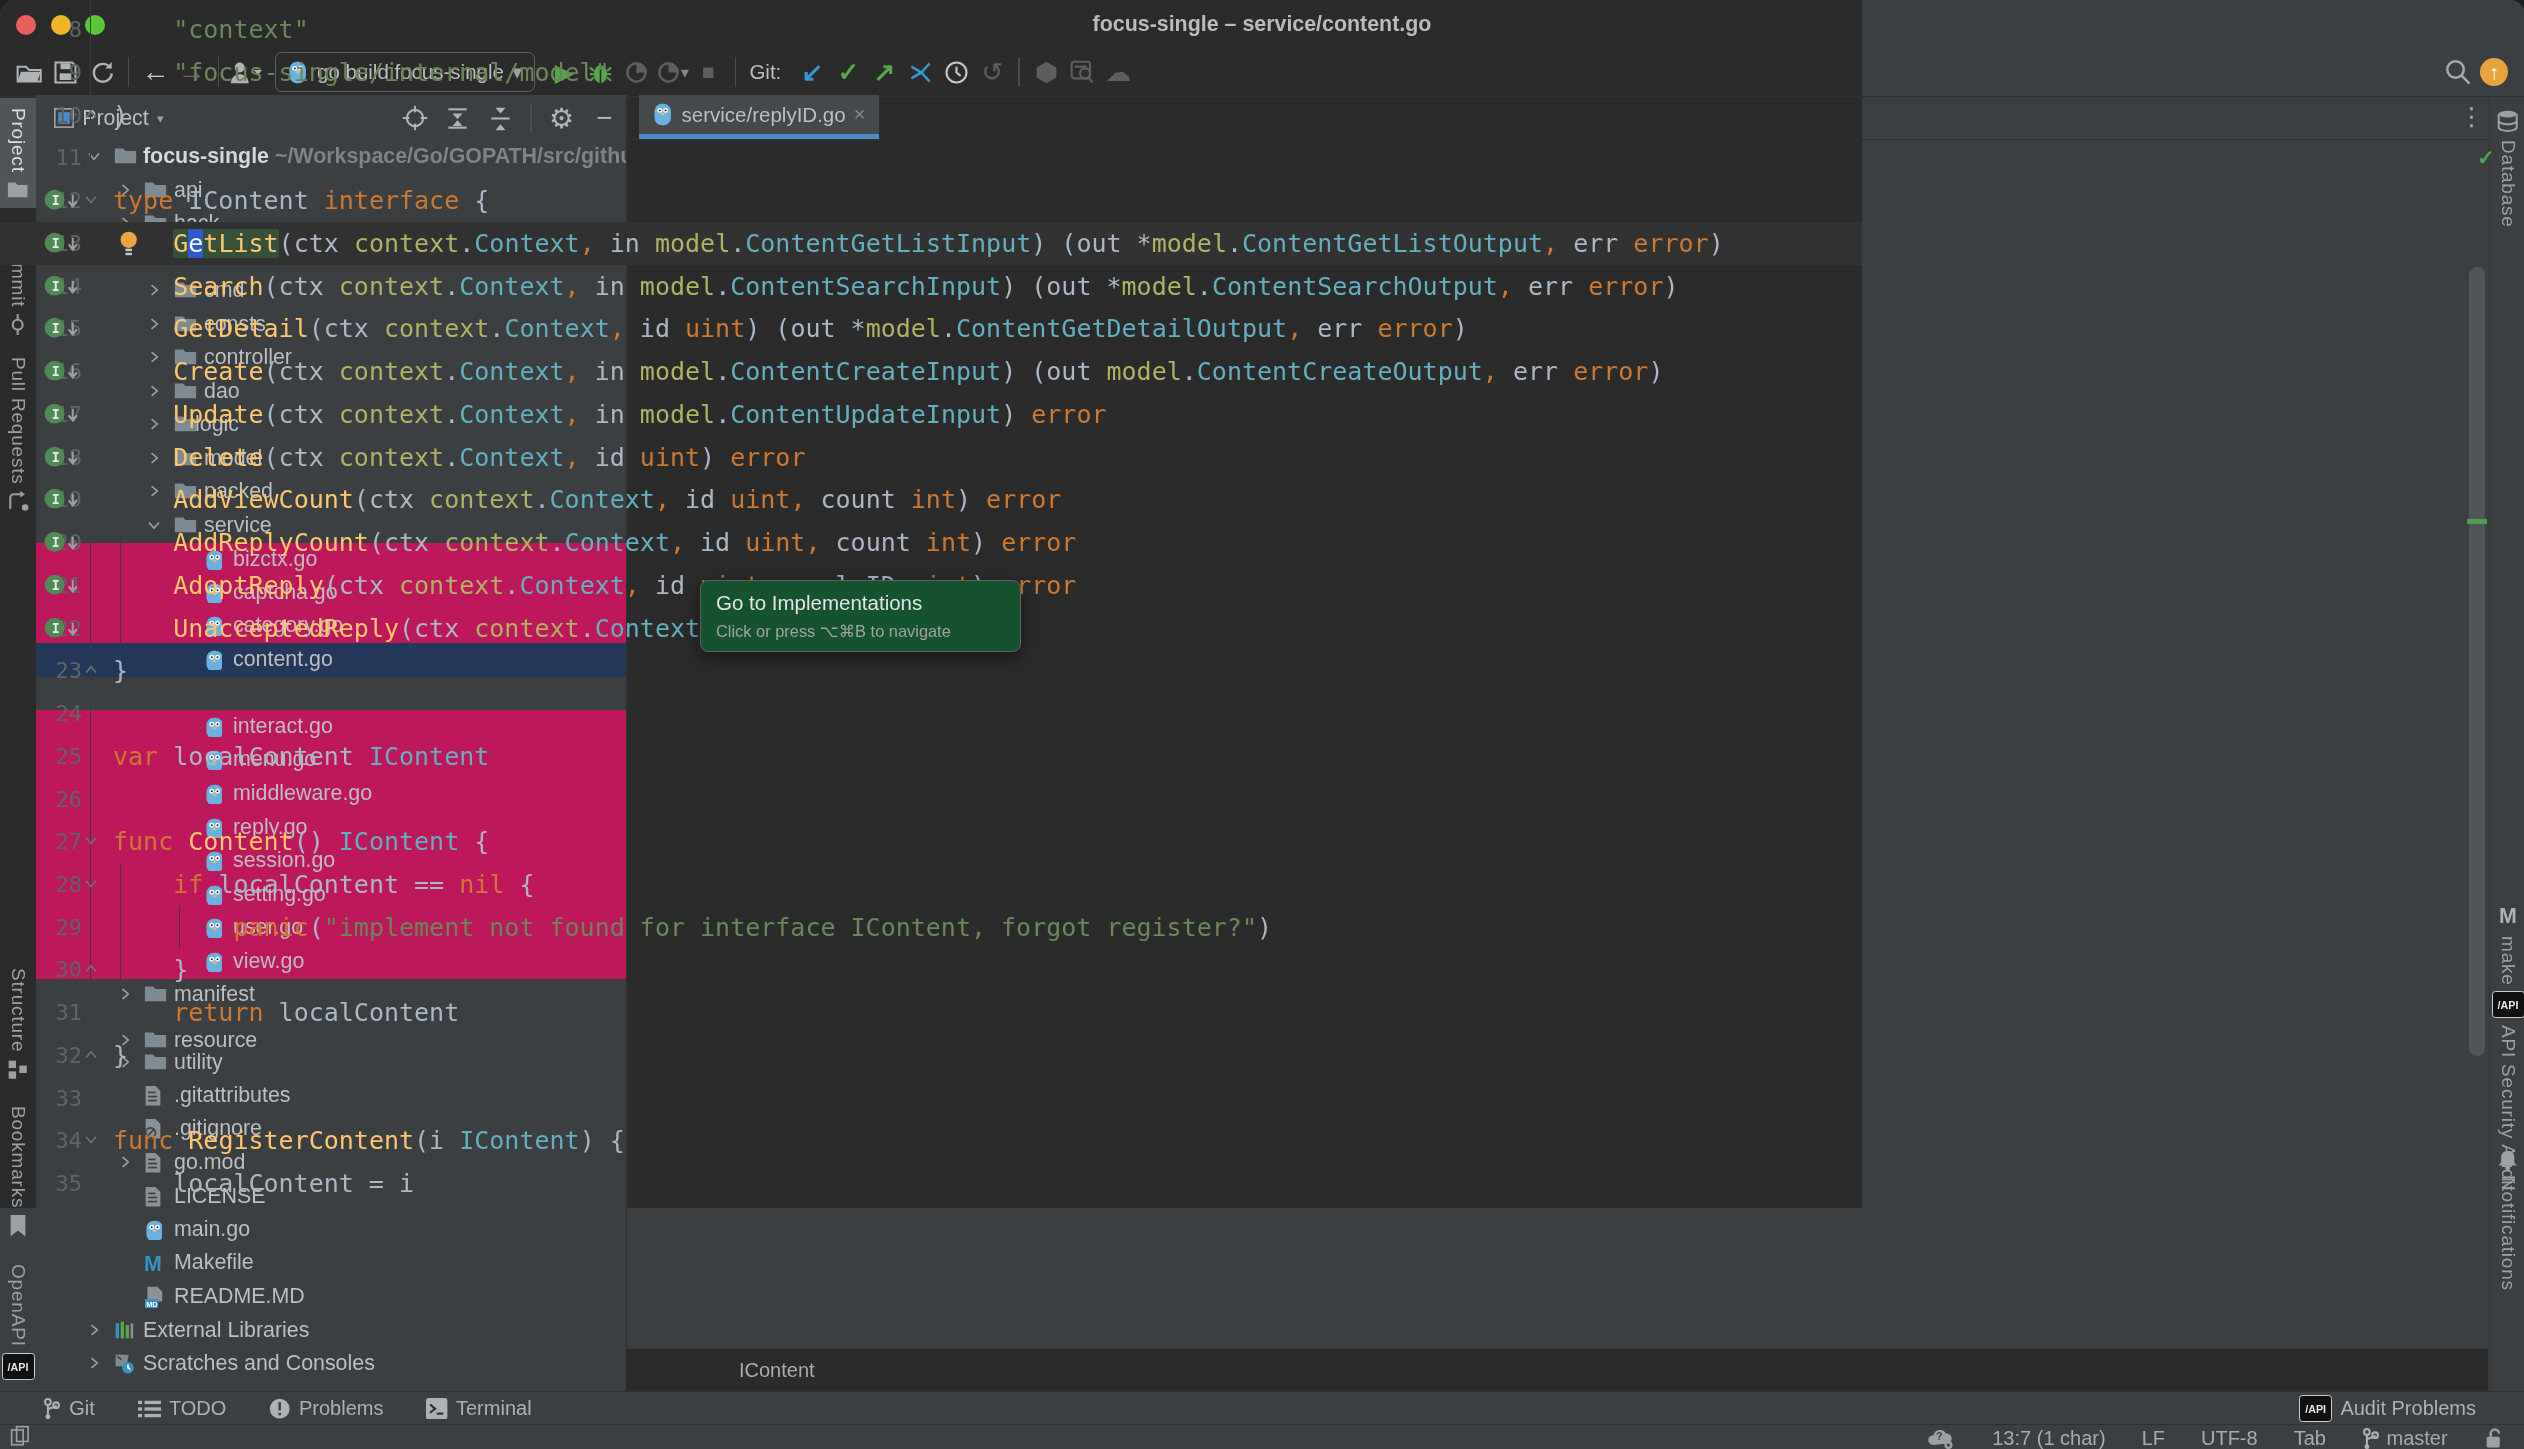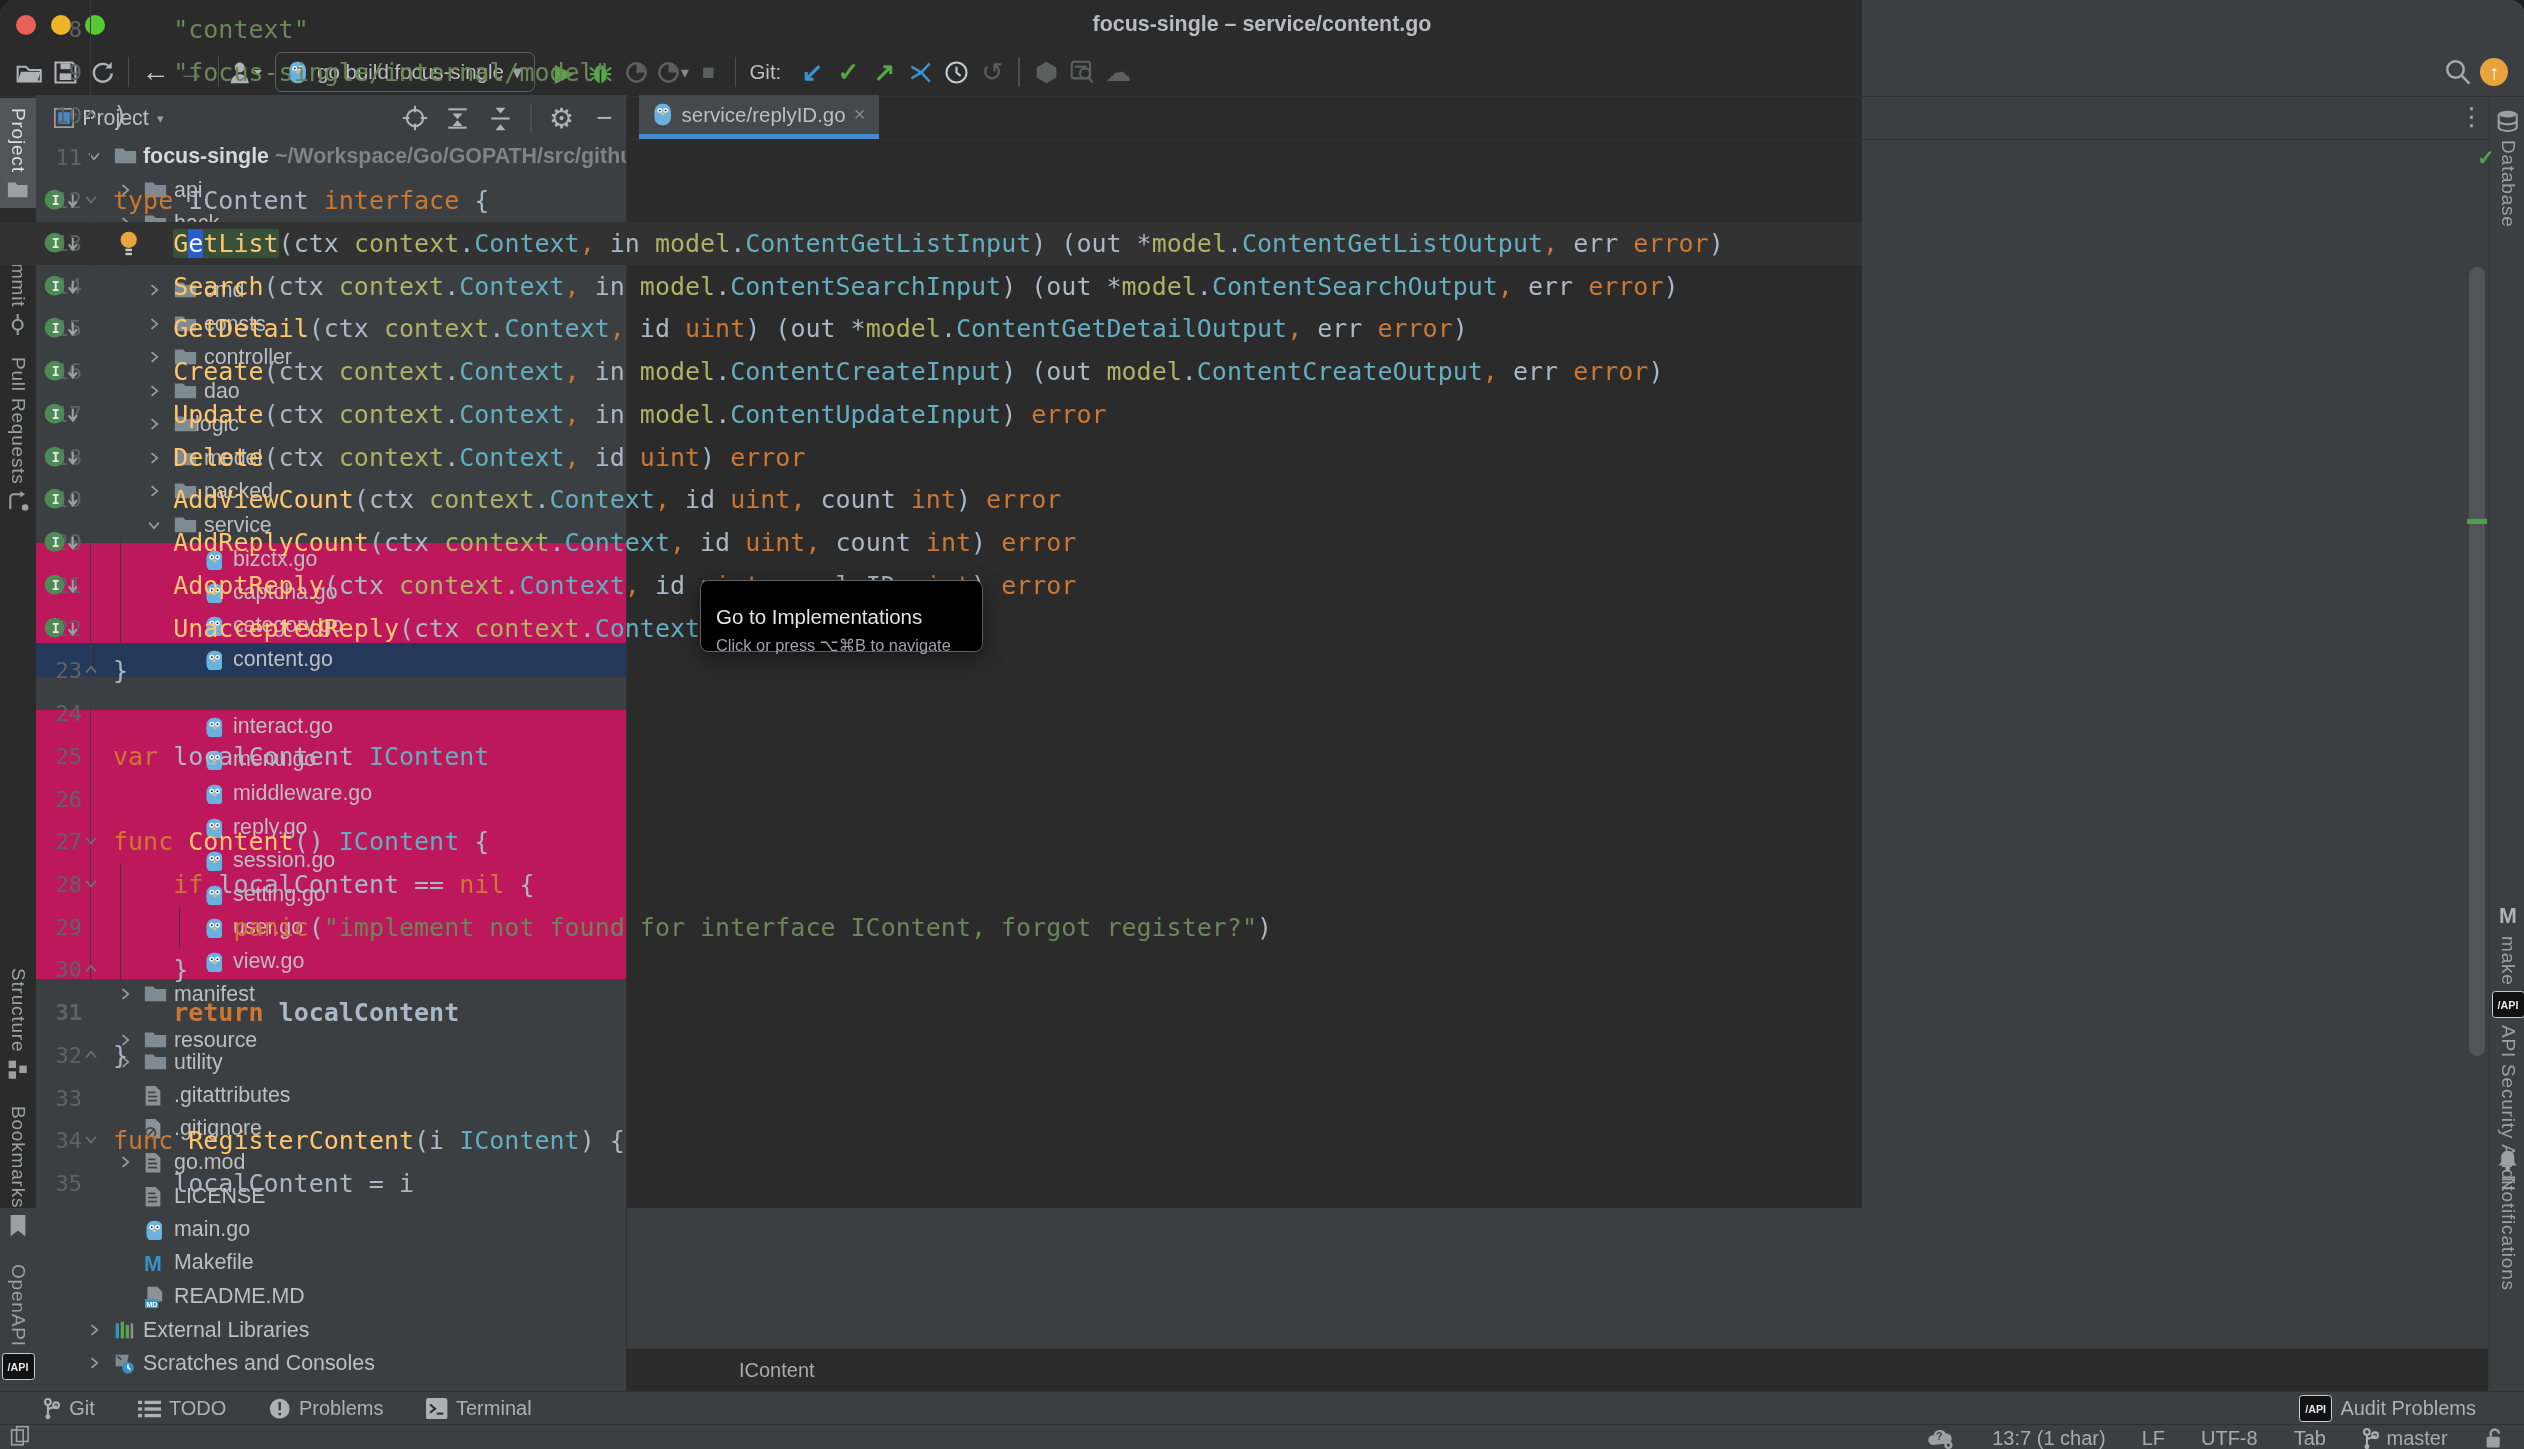--- a/index.html
+++ b/index.html
@@ -55,22 +55,22 @@
   .c{background:#2B5BCD;color:#F2F4F6;}
   .gut-impl{position:absolute;left:43px;top:9px;}
   .fold{position:absolute;left:82px;top:12.3px;}
   .bulb-w{position:absolute;left:118px;top:8.2px;}
   .iguide{position:absolute;width:0.8px;background:#3B3B3B;left:120px;}
   
   #insp-check{left:2477px;top:145px;font-size:21.4px;color:#4FA154;font-weight:bold;}
   #scroll-thumb{left:2469px;top:267px;width:16.4px;height:789px;border-radius:8.2px;background:rgba(160,166,170,.22);}
   #scroll-mark{left:2467px;top:519px;width:20px;height:5px;background:#4F9E54;}
   
-  #tooltip{left:700px;top:580px;width:283px;height:72px;background:#000000;border:0.8px solid #5E6162;
-    border-radius:8.2px;box-shadow:0 6.6px 20px rgba(0,0,0,.45);padding:24px 15px;z-index:50;box-sizing:border-box;}
+  #tooltip{left:700px;top:580px;width:321px;height:72px;background:#14532d;border:0.8px solid #5E6162;
+    border-radius:8.2px;box-shadow:0 6.6px 20px rgba(0,0,0,.45);padding:10px 15px;z-index:50;box-sizing:border-box;}
   #tooltip .tt-title{font-size:20.5px;color:#E2E4E6;}
   #tooltip .tt-sub{font-size:16.4px;color:#9FA3A6;margin-top:6.6px;}
   
   #crumbs{left:626px;top:1348px;width:1862px;height:43px;background:#2B2B2B;border-top:0.8px solid #373737;
     display:flex;align-items:center;}
   #crumb-1{margin-left:113px;font-size:20px;color:#A9ABAD;}
   #toolwin-bar{left:0;top:1391px;width:2525px;height:33px;border-top:1.6px solid #2E3031;display:flex;align-items:center;font-size:20px;color:#AEB1B3;}
   .twb-item{display:flex;align-items:center;gap:8.2px;margin-left:43px;}
   #twb-right{position:absolute;right:49px;display:flex;align-items:center;gap:8.2px;}
   #statusbar{left:0;top:1424px;width:2525px;height:26px;border-top:1.6px solid #2E3031;display:flex;align-items:center;font-size:20px;color:#A8ABAD;}
@@ -975,21 +975,21 @@
       <div class="eline" style="top: 820px;"><span class="lnum">27</span><span class="fold"><svg width="18" height="18" viewBox="0 0 22 22">
             <polyline points="5,7 11,14 17,7" fill="none" stroke="#6E7275" stroke-width="2"></polyline>
           </svg></span><span class="code"><span class="k">func</span><span class="p"> </span><span class="f">Content</span><span class="p">() </span><span class="t">IContent</span><span class="p"> {</span></span></div>
       <div class="eline" style="top: 863px;"><span class="lnum">28</span><span class="fold"><svg width="18" height="18" viewBox="0 0 22 22">
             <polyline points="5,7 11,14 17,7" fill="none" stroke="#6E7275" stroke-width="2"></polyline>
           </svg></span><span class="code"><span class="p">    </span><span class="k">if</span><span class="p"> localContent == </span><span class="k">nil</span><span class="p"> {</span></span></div>
       <div class="eline" style="top: 906px;"><span class="lnum">29</span><span class="code"><span class="p">        </span><span class="k">panic</span><span class="p">(</span><span class="s">"implement not found for interface IContent, forgot register?"</span><span class="p">)</span></span></div>
       <div class="eline" style="top: 948px;"><span class="lnum">30</span><span class="fold"><svg width="18" height="18" viewBox="0 0 22 22">
             <polyline points="5,14 11,7 17,14" fill="none" stroke="#6E7275" stroke-width="2"></polyline>
           </svg></span><span class="code"><span class="p">    }</span></span></div>
-      <div class="eline" style="top: 991px; font-weight: bold;"><span class="lnum">31</span><span class="code"><span class="p">    </span><span class="k">return</span><span class="p"> localContent</span></span></div>
+      <div class="eline" style="top: 991px;"><span class="lnum">31</span><span class="code"><span class="p">    </span><span class="k">return</span><span class="p"> localContent</span></span></div>
       <div class="eline" style="top: 1034px;"><span class="lnum">32</span><span class="fold"><svg width="18" height="18" viewBox="0 0 22 22">
             <polyline points="5,14 11,7 17,14" fill="none" stroke="#6E7275" stroke-width="2"></polyline>
           </svg></span><span class="code"><span class="p">}</span></span></div>
       <div class="eline" style="top: 1077px;"><span class="lnum">33</span><span class="code"></span></div>
       <div class="eline" style="top: 1119px;"><span class="lnum">34</span><span class="fold"><svg width="18" height="18" viewBox="0 0 22 22">
             <polyline points="5,7 11,14 17,7" fill="none" stroke="#6E7275" stroke-width="2"></polyline>
           </svg></span><span class="code"><span class="k">func</span><span class="p"> </span><span class="f">RegisterContent</span><span class="p">(i </span><span class="t">IContent</span><span class="p">) {</span></span></div>
       <div class="eline" style="top: 1162px;"><span class="lnum">35</span><span class="code"><span class="p">    localContent = i</span></span></div>
     </div>
   <div id="insp-check" class="abs">✓</div>

